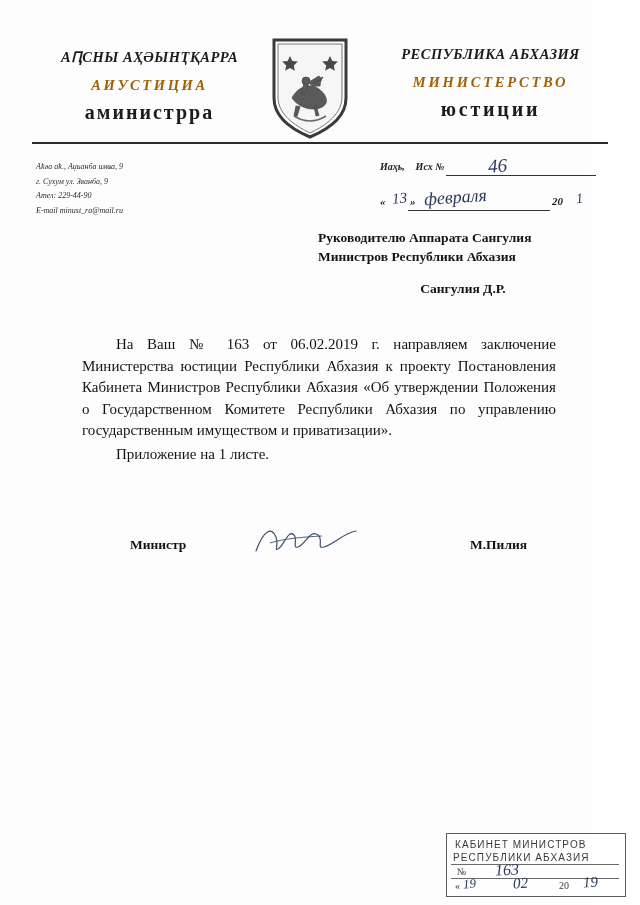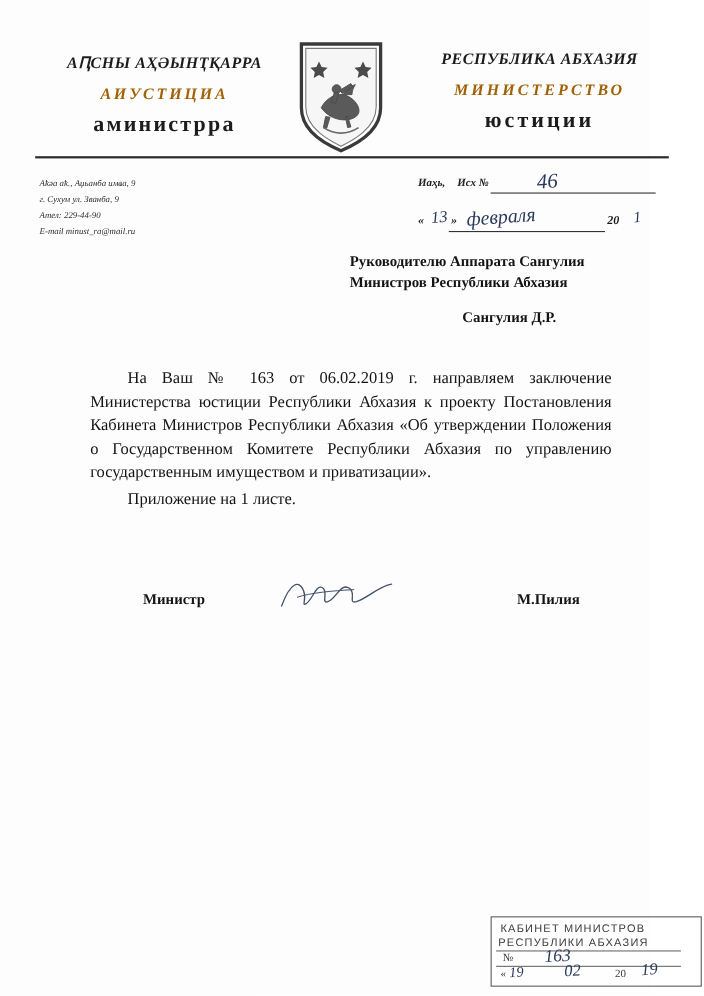--- a/index.html
+++ b/index.html
@@ -300,21 +300,20 @@
 
   
   .stamp {
     position: absolute;
     left: 446px;
     top: 833px;
     width: 178px;
     height: 62px;
     border: 1px solid #5c5c5c;
     background: rgba(255,255,255,0.6);
-    padding-left: 12px;
   }
   .stamp-l1 {
     position: absolute;
     left: 8px;
     top: 5px;
     font-family: "Liberation Sans", sans-serif;
     font-size: 10px;
     letter-spacing: 1.1px;
     color: #3a3a3a;
     white-space: nowrap;

